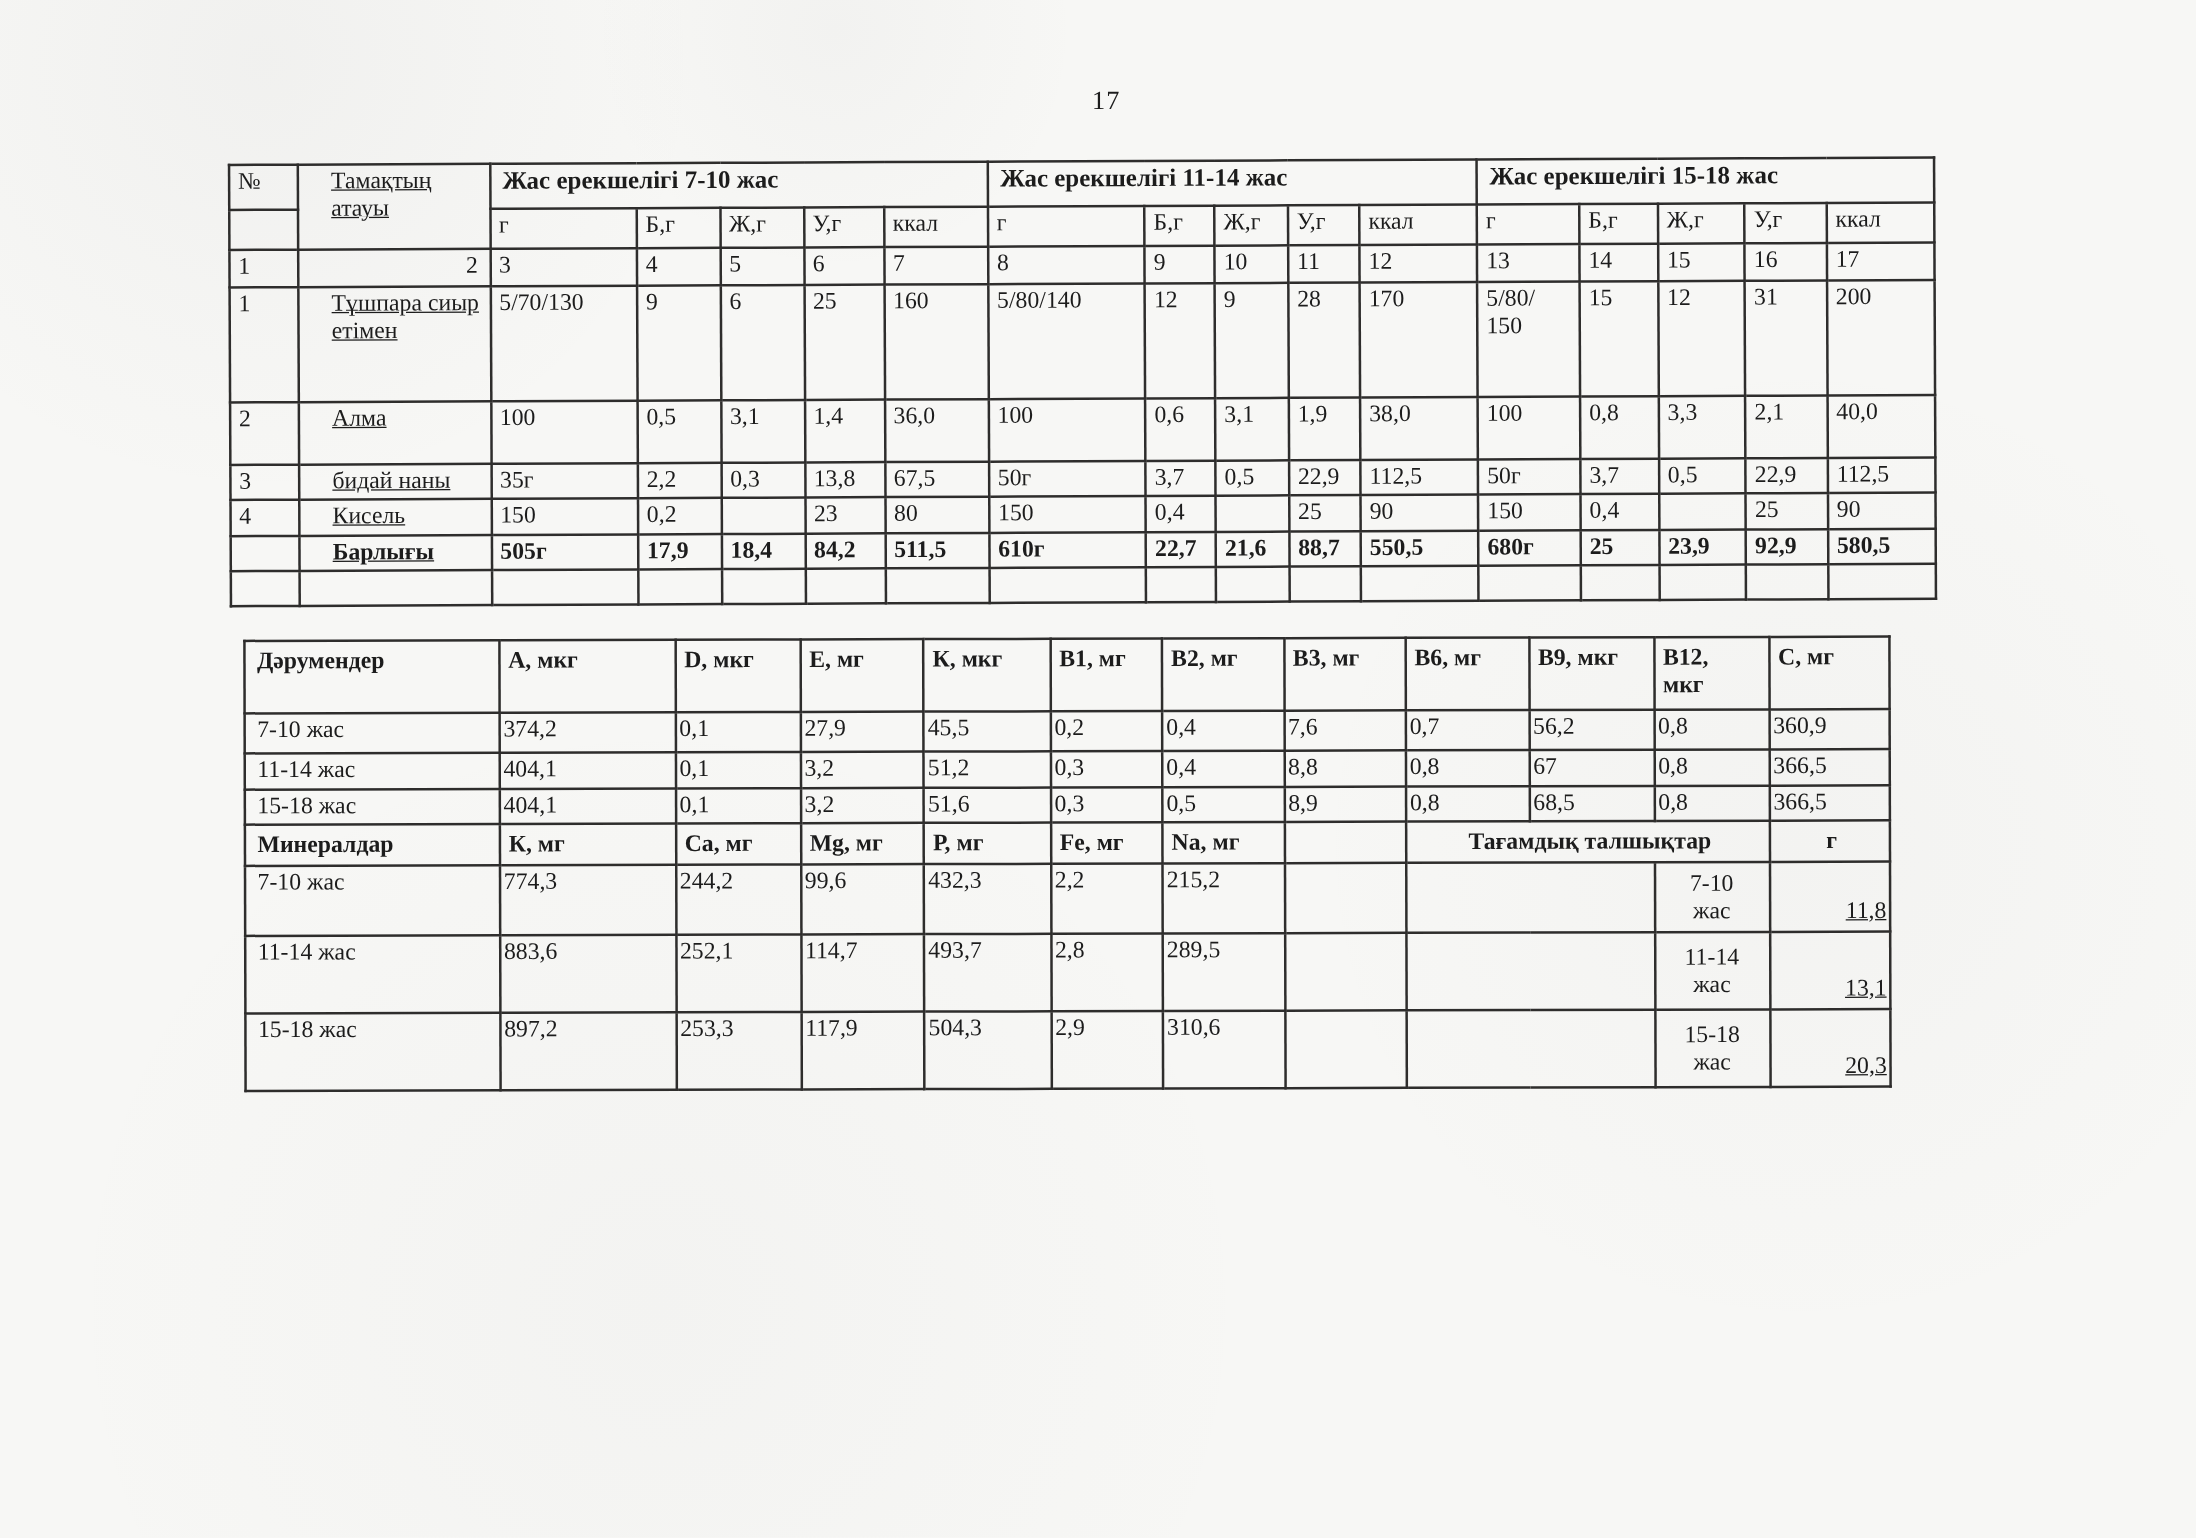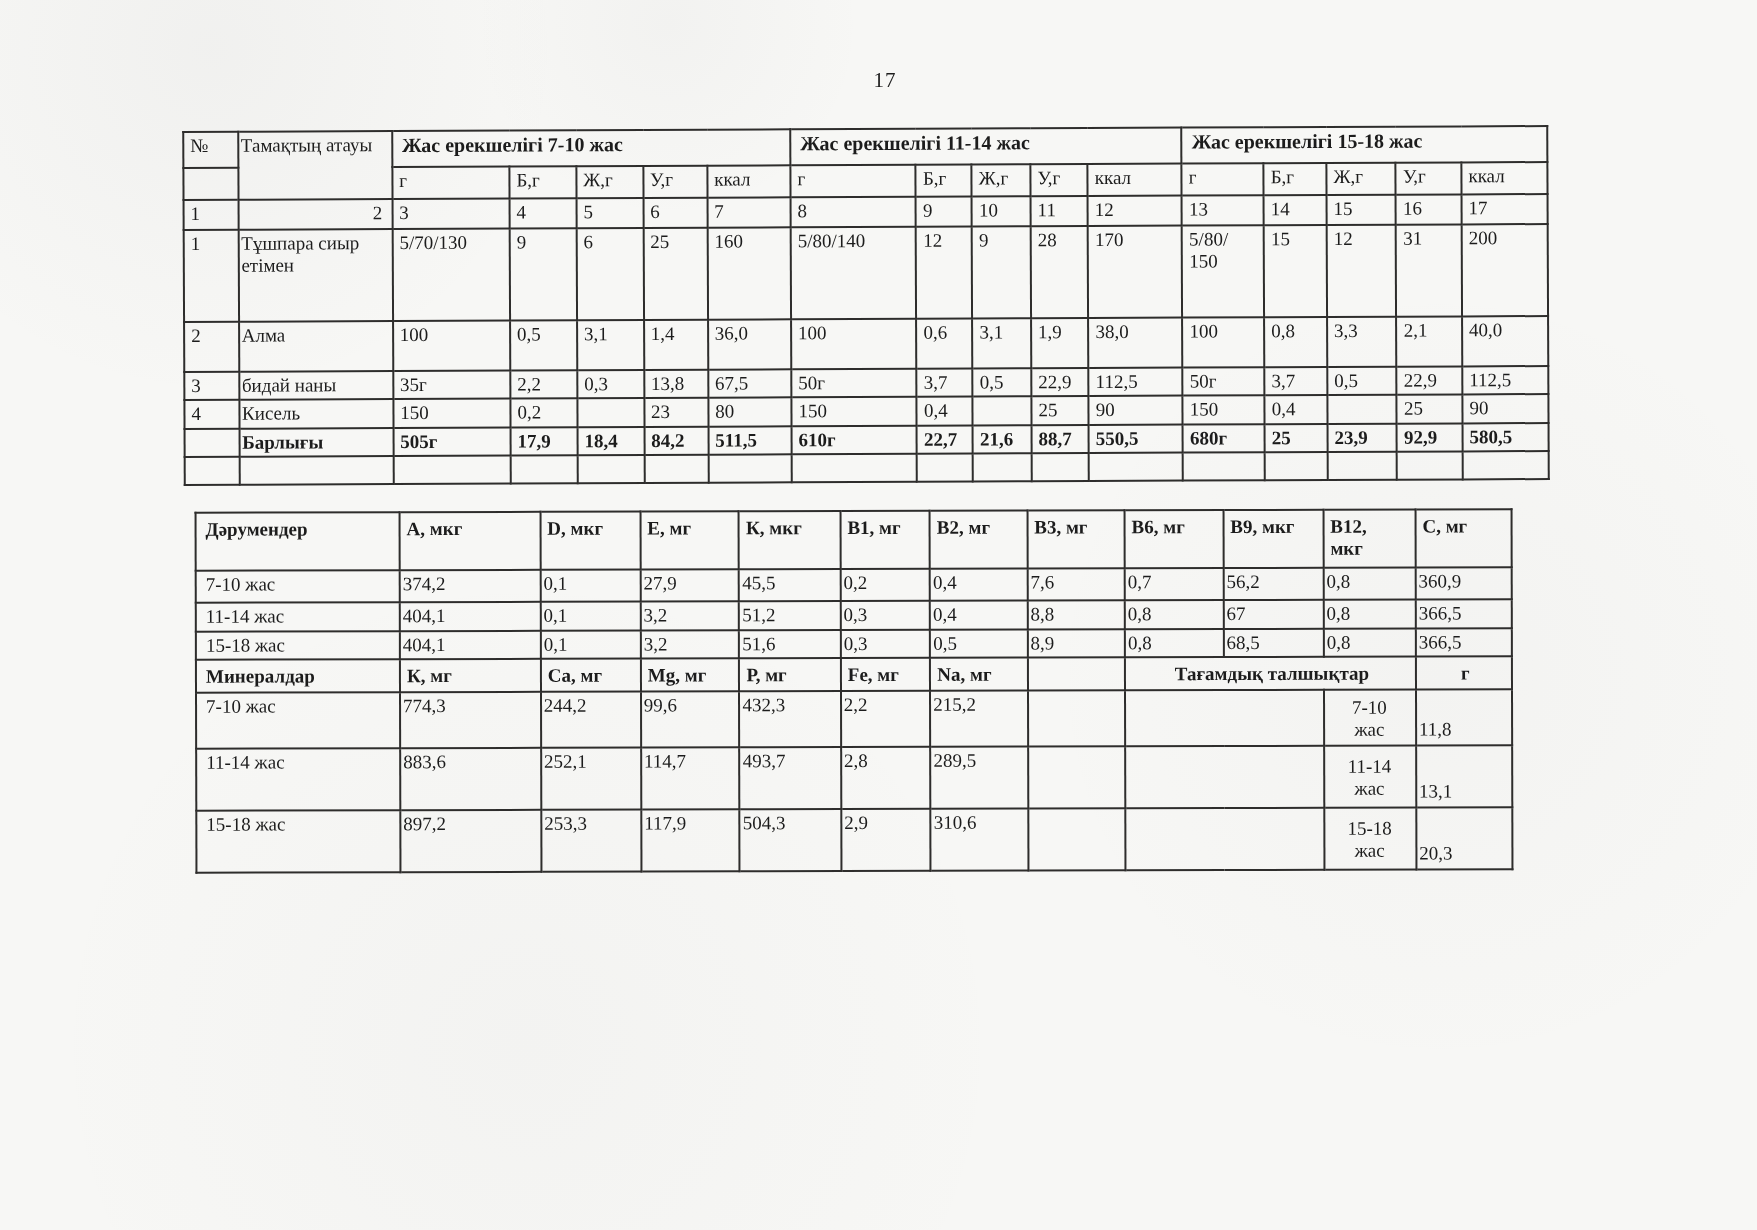--- a/index.html
+++ b/index.html
@@ -38,42 +38,42 @@
     font-size: 19px;
     line-height: 1.18;
     vertical-align: top;
     padding: 2px 3px 0 6px;
     overflow: hidden;
     white-space: pre-line;
   }
   
   .t1 { left: 183px; top: 128px; width: 1366px; transform: rotate(-0.25deg); }
   .t1 .group { font-weight: bold; font-size: 20px; padding-left: 9px; }
-  .t1 .cname { padding-left: 2px; }
+  .t1 .cname { padding-left: 26px; text-decoration: underline; }
   .t1 .ar { text-align: right; padding-right: 9px; }
   .t1 .r-total td { font-weight: bold; }
   .t1 .rh1 { height: 36px; }
   .t1 .rh2 { height: 32px; }
   .t1 .rh3 { height: 30px; }
   .t1 .rh4 { height: 92px; }
   .t1 .rh5 { height: 50px; }
   .t1 .rh6 { height: 28px; }
   .t1 .rh7 { height: 29px; }
   .t1 .rh8 { height: 28px; }
   .t1 .rh9 { height: 28px; }
   
   .t2 { left: 195px; top: 510px; width: 1318px; transform: rotate(-0.15deg); }
   .t2 .head td { font-weight: bold; padding-top: 5px; }
   .t2 td.label { text-align: left; padding-left: 9px; }
   .t2 .head td.label { font-weight: bold; border-radius: 16px; }
   .t2 td.val { text-align: left; padding-left: 2px; }
   .t2 .fiber-hdr { font-weight: bold; text-align: center; }
   .t2 .unit { font-weight: normal; text-align: center; }
   .t2 .fiber-age { text-align: center; vertical-align: middle; padding-left: 2px; }
-  .t2 .fiber-val { text-align: left; vertical-align: bottom; padding: 0 2px 4px 2px; }
+  .t2 .fiber-val { text-align: right; vertical-align: bottom; padding: 0 2px 4px 2px; text-decoration: underline; }
   .t2 .th1 { height: 58px; }
   .t2 .tv1 { height: 32px; }
   .t2 .tv2 { height: 29px; }
   .t2 .tv3 { height: 28px; }
   .t2 .tm0 { height: 33px; }
   .t2 .tm1 { height: 56px; }
   .t2 .tm2 { height: 62px; }
   .t2 .tm3 { height: 62px; }
 </style>
 </head>

